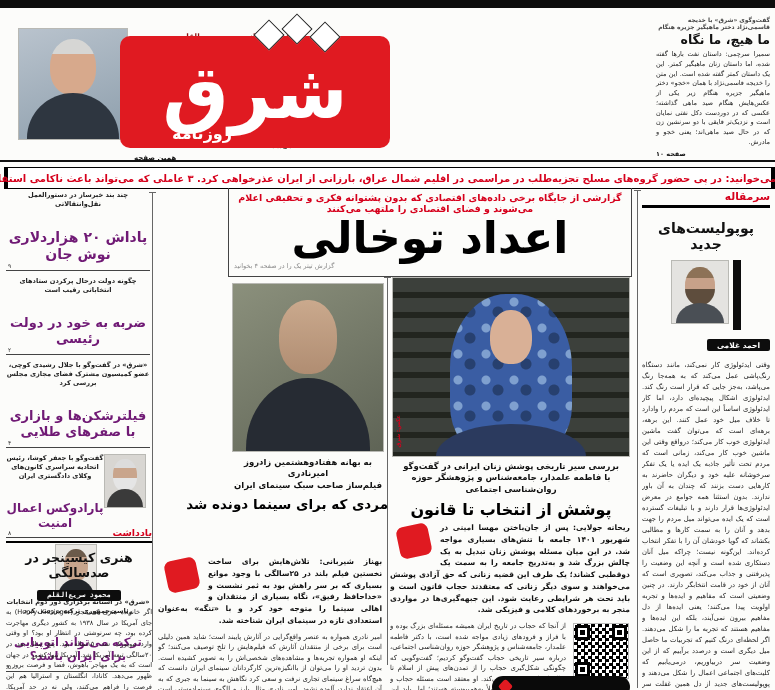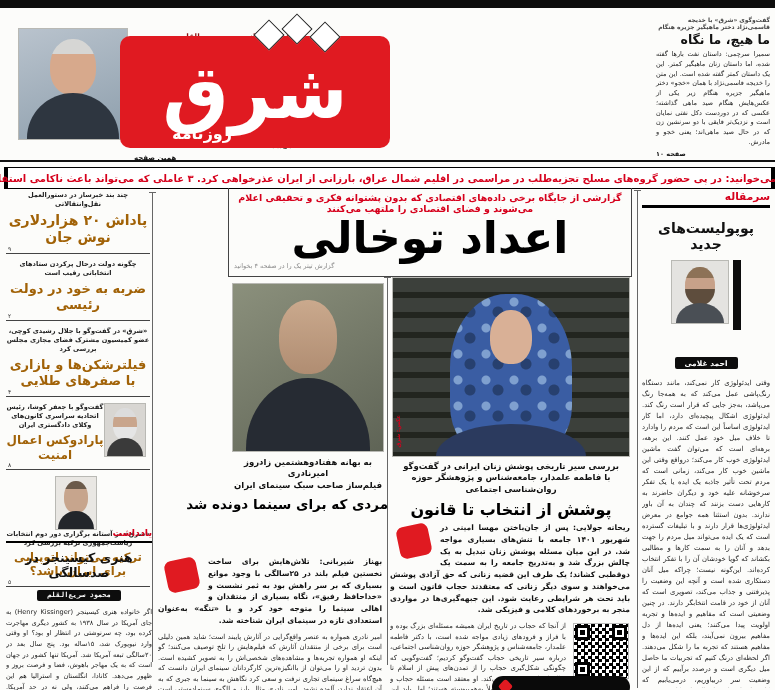--- a/index.html
+++ b/index.html
@@ -60,21 +60,21 @@
 
   
   .col-label{color:#d6001c;font-weight:bold;font-size:10.5px;}
   .thick-rule{height:2.5px;background:#000;margin-top:3px;}
   .ed-title{font-weight:bold;font-size:14px;text-align:center;margin:12px 0 8px;}
   .badge{display:inline-block;background:#0d0d0d;color:#fff;font-size:7.5px;font-weight:bold;
          padding:1.5px 10px;border-radius:2px;}
   .ed-body{font-size:6.8px;line-height:1.62;color:#222;margin-top:8px;}
 
   .lc-kicker{font-weight:bold;font-size:6.6px;line-height:1.4;text-align:center;color:#222;}
-  .lc-head{font-weight:bold;font-size:13px;line-height:1.2;text-align:center;margin-top:3px;color:#a16207;}
+  .lc-head{font-weight:bold;font-size:13px;line-height:1.2;text-align:center;margin-top:20px;color:#701a75;}
   .lc-sep{position:relative;border-top:1px solid #444;margin:7px 0 6px;}
   .lc-sep span{position:absolute;left:0;top:-9px;font-size:6px;color:#333;background:#fcfcfa;padding-left:2px;}
   .lc-item-photo{width:42px;height:54px;flex:0 0 auto;margin-right:4px;}
 
   
   .vd{position:absolute;width:1px;background:#666;}
   .vd::before{content:"";position:absolute;top:0;left:-3px;width:7px;height:1px;background:#666;}
 
   
   .qr-wrap{float:right;width:58px;margin:2px 0 2px 6px;text-align:center;}
@@ -201,21 +201,21 @@
     <div class="col-label">سرمقاله</div>
     <div class="thick-rule"></div>
     <div class="ed-title">پوپولیست‌های جدید</div>
     <div style="display:flex;justify-content:center;align-items:flex-start;gap:4px;">
       <div style="width:8px;height:70px;background:#0d0d0d;"></div>
       <div class="portrait" style="position:relative;width:58px;height:64px;background:#e4e3e0;">
         <div class="head" style="top:6px;width:30px;height:38px;background:linear-gradient(#8d7257 0 28%,#c7a189 28% 58%,#5e4d3d 58%);"></div>
         <div class="torso" style="top:42px;width:48px;height:22px;background:#4a4f55;"></div>
       </div>
     </div>
-    <div style="text-align:center;margin-top:21px;">
+    <div style="margin-top:3px;">
       <span class="badge">احمد غلامی</span>
     </div>
     <div class="ed-body jt">وقتی ایدئولوژی کار نمی‌کند، مانند دستگاه رنگ‌پاشی عمل می‌کند که به همه‌جا رنگ می‌پاشد، به‌جز جایی که قرار است رنگ کند. ایدئولوژی اشکال پیچیده‌ای دارد، اما کار ایدئولوژی اساساً این است که مردم را وادارد تا خلاف میل خود عمل کنند. این برهه، برهه‌ای است که می‌توان گفت ماشین ایدئولوژی خوب کار می‌کند؛ درواقع وقتی این ماشین خوب کار می‌کند، زمانی است که مردم تحت تأثیر جاذبه یک ایده یا یک تفکر سرخوشانه علیه خود و دیگران حاضرند به کارهایی دست بزنند که چندان به آن باور ندارند. بدون استثنا همه جوامع در معرض ایدئولوژی‌ها قرار دارند و با تبلیغات گسترده است که یک ایده می‌تواند میل مردم را جهت بدهد و آنان را به سمت کارها و مطالبی بکشاند که گویا خودشان آن را با تفکر انتخاب کرده‌اند. این‌گونه نیست؛ چراکه میل آنان دستکاری شده است و آنچه این وضعیت را پذیرفتنی و جذاب می‌کند، تصویری است که آنان از خود در قامت انتخابگر دارند. در چنین وضعیتی است که مفاهیم و ایده‌ها و تجربه اولویت پیدا می‌کنند؛ یعنی ایده‌ها از دل مفاهیم بیرون نمی‌آیند، بلکه این ایده‌ها و مفاهیم هستند که تجربه ما را شکل می‌دهند. اگر لحظه‌ای درنگ کنیم که تجربیات ما حاصل میل دیگری است و درصدد برآییم که از این وضعیت سر دربیاوریم، درمی‌یابیم که کلیت‌های اجتماعی اعمال را شکل می‌دهند و پوپولیست‌های جدید از دل همین غفلت سر برمی‌آورند و حیات ایدئولوژیک خود را توسعه می‌دهند...</div>
   </div>
 
   <div class="abs" style="left:6px;top:191px;width:144px;">
     <div>
       <div class="lc-kicker">چند بند خبرساز در دستورالعمل نقل‌وانتقالاتی</div>
       <div class="lc-head" style="font-size:14px;">پاداش ۲۰ هزاردلاری نوش جان</div>
       <div class="lc-sep">

